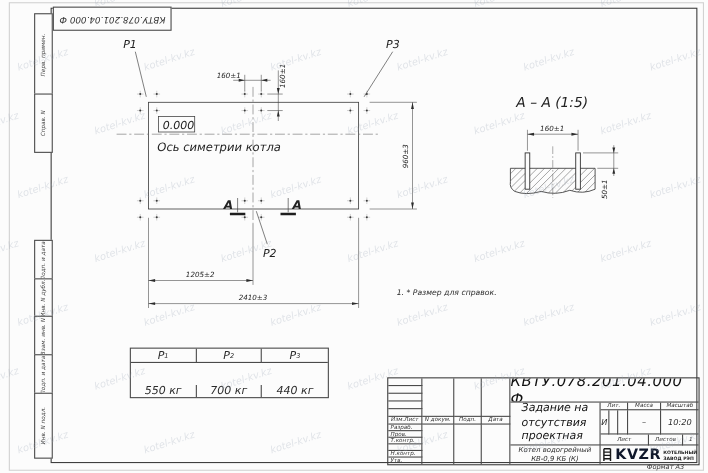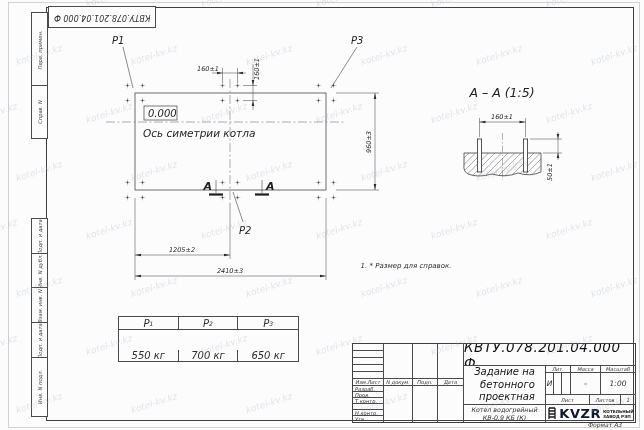--- a/index.html
+++ b/index.html
@@ -39,21 +39,21 @@
   .notes p{margin:0;text-indent:1.8em;}
   
   .tb{position:absolute;left:352px;top:343px;width:282px;height:78px;border:1.3px solid #3f3f3f;
        font-style:italic;background:transparent;}
   .tb .cell{position:absolute;box-sizing:border-box;border-right:1px solid #4a4a4a;border-bottom:1px solid #4a4a4a;
        display:flex;align-items:center;justify-content:center;overflow:hidden;}
   .tb .noB{border-bottom:none;} .tb .noR{border-right:none;}
   .tb .lbl{font-size:5.1px;color:#333;}
   .tb .lbl-l{justify-content:flex-start;padding-left:2px;}
   .docnum{font-size:13.5px;letter-spacing:.5px;color:#111;}
-  .tbtitle{font-size:10px;line-height:12.5px;text-align:right;color:#111;}
+  .tbtitle{font-size:10px;line-height:12.5px;text-align:left;color:#111;}
   .prod{font-size:6.3px;line-height:7.5px;text-align:center;}
   .val-m{font-size:7.5px;}
   .logo{display:flex;align-items:center;gap:2px;font-style:normal;}
   .logo .kvzr{font-weight:bold;font-size:13px;letter-spacing:.5px;color:#0f172a;}
   .logo .cap{font-size:4.2px;line-height:5px;font-weight:bold;color:#1a1a1a;}
   .fmt{position:absolute;left:560px;top:421px;width:90px;text-align:center;
        font-size:6px;font-style:italic;color:#333;}
   .wm-layer{position:absolute;inset:0;pointer-events:none;z-index:9;overflow:hidden;}
   .wm-layer span{position:absolute;font-size:9px;color:#9aa5b5;opacity:.28;
        transform:rotate(-18deg);white-space:nowrap;font-style:italic;}
@@ -288,21 +288,21 @@
   <div class="c">
       <span>P</span>
       <sub>2</sub>
     </div>
   <div class="c">
       <span>P</span>
       <sub>3</sub>
     </div>
   <div class="c last">550 кг</div>
   <div class="c last">700 кг</div>
-  <div class="c last">650 кг</div>
+  <div class="c last">440 кг</div>
 </div>
 
 <div class="notes">
   <p>1. * Размер для справок.</p>
 </div>
 
 <div class="tb">
 
   <div class="cell" style="left:0;top:0;width:31px;height:7px"></div>
   <div class="cell" style="left:0;top:7px;width:31px;height:7px"></div>
@@ -326,33 +326,33 @@
   <div class="cell lbl lbl-l noB" style="left:0;top:72px;width:31px;height:6px">Утв.</div>
   <div class="cell" style="left:31px;top:42px;width:29px;height:36px;border-bottom:none"></div>
   <div class="cell" style="left:60px;top:42px;width:25px;height:36px;border-bottom:none"></div>
   <div class="cell" style="left:85px;top:42px;width:26px;height:36px;border-bottom:none"></div>
 
   <div class="cell docnum" style="left:111px;top:0;width:171px;height:22px;border-right:none">КВТУ.078.201.04.000  Ф</div>
 
   <div class="cell" style="left:111px;top:22px;width:82px;height:39px">
     <div class="tbtitle">
       <div>Задание на</div>
-      <div>бетонного</div>
+      <div>отсутствия</div>
       <div>проектная</div>
     </div>
   </div>
 
   <div class="cell lbl" style="left:193px;top:22px;width:25px;height:7px">Лит.</div>
   <div class="cell lbl" style="left:218px;top:22px;width:30px;height:7px">Масса</div>
   <div class="cell lbl noR" style="left:248px;top:22px;width:34px;height:7px">Масштаб</div>
   <div class="cell val-m" style="left:193px;top:29px;width:8px;height:22px">И</div>
   <div class="cell" style="left:201px;top:29px;width:8px;height:22px"></div>
   <div class="cell" style="left:209px;top:29px;width:9px;height:22px"></div>
   <div class="cell val-m" style="left:218px;top:29px;width:30px;height:22px">–</div>
-  <div class="cell val-m noR" style="left:248px;top:29px;width:34px;height:22px">1:00</div>
+  <div class="cell val-m noR" style="left:248px;top:29px;width:34px;height:22px">10:20</div>
   <div class="cell lbl" style="left:193px;top:51px;width:44px;height:10px">Лист</div>
   <div class="cell lbl" style="left:237px;top:51px;width:31px;height:10px">Листов</div>
   <div class="cell lbl noR" style="left:268px;top:51px;width:14px;height:10px">1</div>
 
   <div class="cell noB" style="left:111px;top:61px;width:82px;height:17px">
     <div class="prod">
       <div>Котел водогрейный</div>
       <div>КВ-0,9 КБ (К)</div>
     </div>
   </div>

